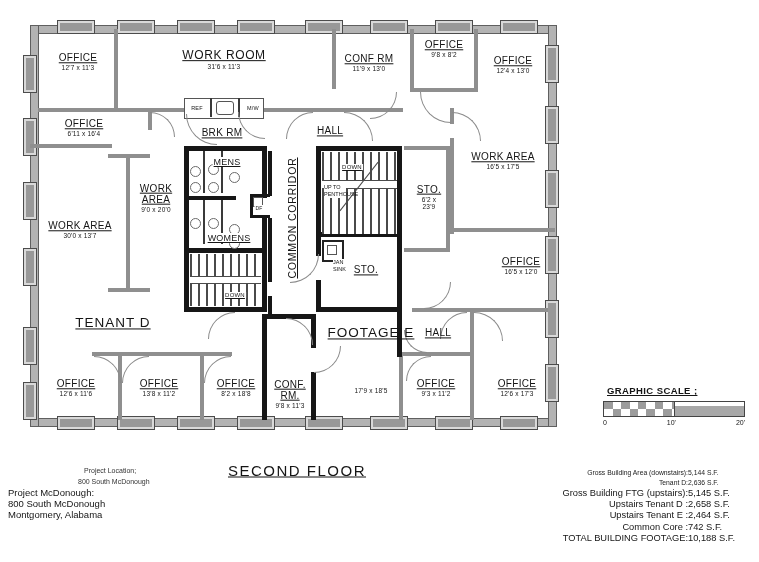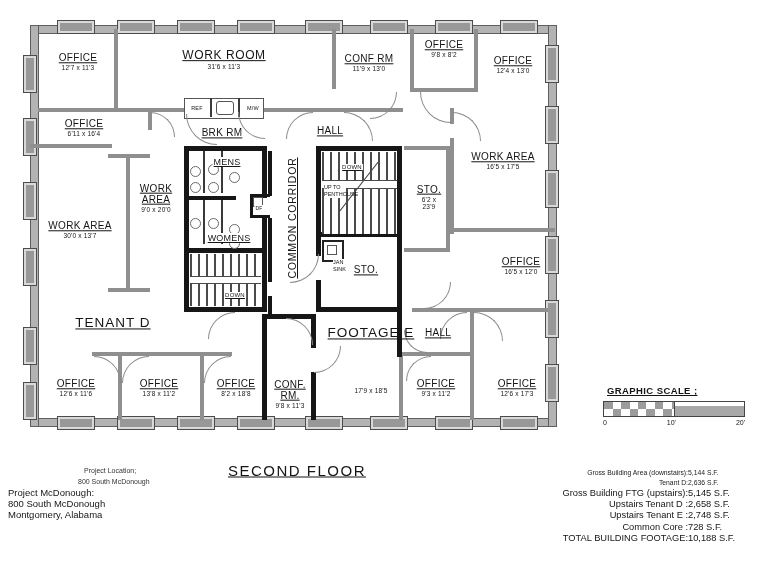--- a/index.html
+++ b/index.html
@@ -326,24 +326,24 @@
     <div class="ar-row">
         <div class="ar-lab">Gross Building FTG (upstairs):</div>
         <div class="ar-val">5,145 S.F.</div>
       </div>
     <div class="ar-row">
         <div class="ar-lab">Upstairs Tenant D :</div>
         <div class="ar-val">2,658 S.F.</div>
       </div>
     <div class="ar-row">
         <div class="ar-lab">Upstairs Tenant E :</div>
-        <div class="ar-val">2,748 S.F.</div>
+        <div class="ar-val">2,464 S.F.</div>
       </div>
     <div class="ar-row">
         <div class="ar-lab">Common Core :</div>
-        <div class="ar-val">728 S.F.</div>
+        <div class="ar-val">742 S.F.</div>
       </div>
     <div class="ar-row">
         <div class="ar-lab">TOTAL BUILDING FOOTAGE:</div>
         <div class="ar-val">10,188 S.F.</div>
       </div>
   </div>
 </div>
 
 </body></html>

